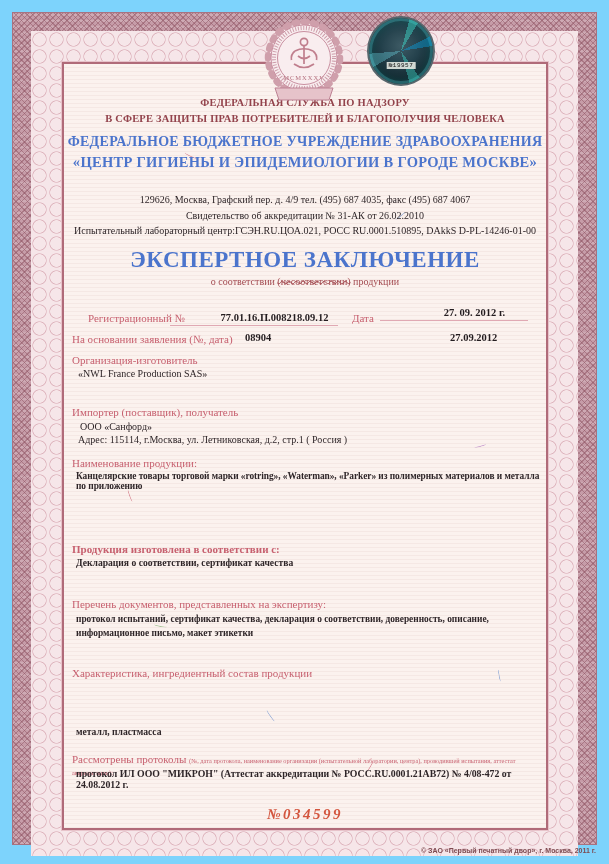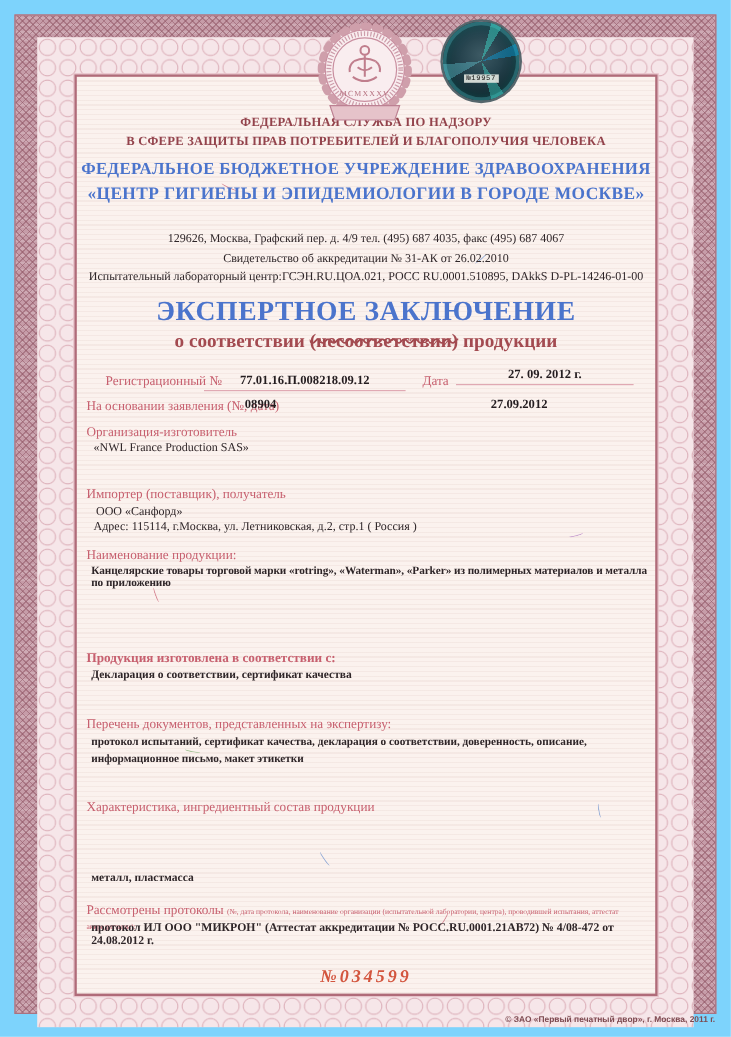--- a/index.html
+++ b/index.html
@@ -22,26 +22,26 @@
     background-image:repeating-linear-gradient(0deg, rgba(233,214,209,.35) 0 1px, transparent 1px 4px);}
 
   .fiber{position:absolute;border-radius:50%;pointer-events:none;}
 
   .abs{position:absolute;}
   .center{position:absolute;left:0;right:0;text-align:center;}
   .red-h{color:#93434c;font-weight:bold;font-size:10.5px;letter-spacing:.2px;}
   .blue-h{color:#4b74cc;font-weight:bold;font-size:14px;letter-spacing:.3px;}
   .plain{font-size:10px;color:#2e2528;}
   .doc-title{color:#4b74cc;font-weight:bold;font-size:23px;letter-spacing:.5px;}
-  .sub-red{color:#a34a50;font-weight:bold;font-size:16px;}
+  .sub-red{color:#a34a50;font-weight:normal;font-size:10px;}
   .struck{text-decoration-line:line-through;text-decoration-style:wavy;text-decoration-color:#a34a50;}
   .label{position:absolute;color:#c7606f;font-size:11px;}
   .label .fine{font-size:6.3px;letter-spacing:0;}
   .val{position:absolute;color:#2e2528;font-size:10px;}
-  .bval{font-weight:bold;color:#241d20;font-size:10.5px;}
+  .bval{font-weight:bold;color:#241d20;font-size:10.5px;margin-left:41px;}
   .uline{border-bottom:1px solid #e0a9b3;text-align:center;}
   .serial{color:#d3553e;font-size:15px;letter-spacing:2.5px;font-weight:bold;font-style:italic;}
   .copyright{position:absolute;right:13px;top:847px;font-family:"Liberation Sans", sans-serif;
     font-size:7px;font-weight:bold;color:#7d4a50;}
 
   
   .rosette{position:absolute;left:245px;top:18px;width:118px;height:86px;}
   .hologram{position:absolute;left:367px;top:16px;width:64px;height:66px;border-radius:50%;
     border:2px solid #56666c;
     background:radial-gradient(circle at 50% 42%, #3d5a64 0%, #24414c 38%, #152830 65%, #0c161c 100%);

